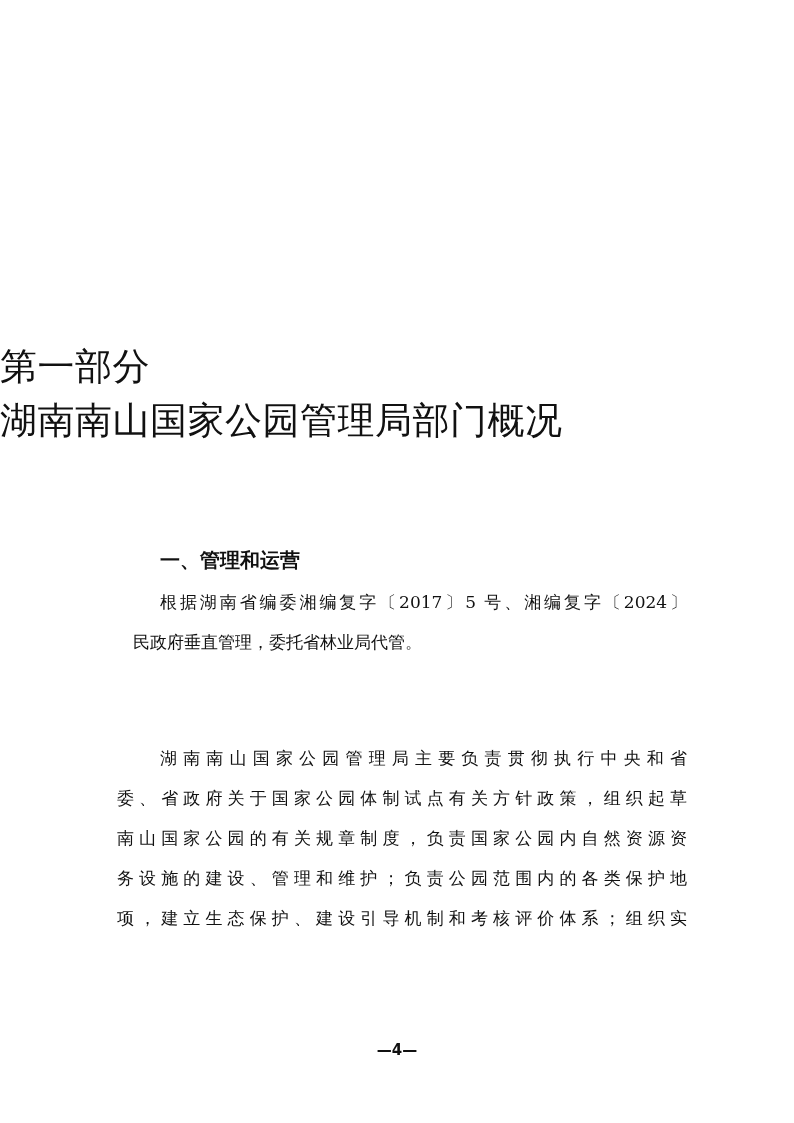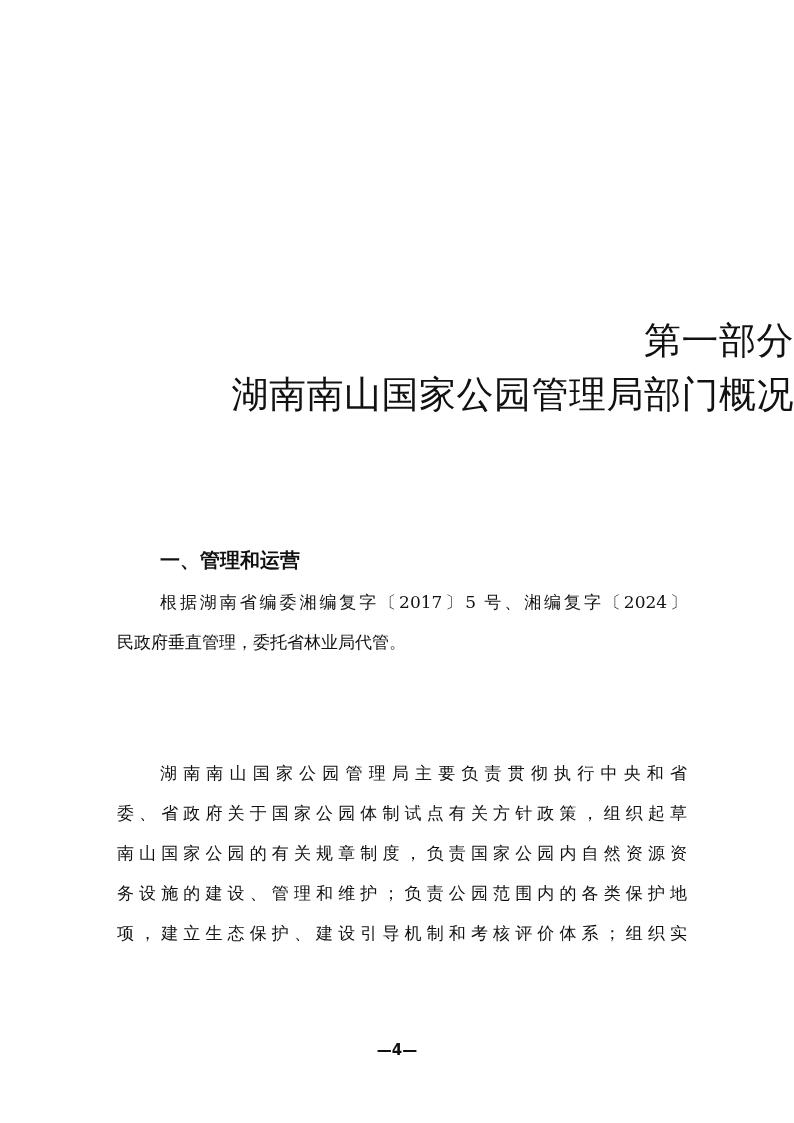--- a/index.html
+++ b/index.html
@@ -11,23 +11,23 @@
       width: 794px;
       height: 1123px;
       position: relative;
       overflow: hidden;
       color: #000000;
     }
     .title-block {
       position: absolute;
       left: 0;
       width: 794px;
-      top: 316px;
-      text-align: right;
-      font-family: Liberation Mono, monospace;
+      top: 340px;
+      text-align: left;
+      font-family: Liberation Serif, serif;
       color: #111111;
     }
     .title-line {
       font-size: 37px;
       line-height: 54px;
       height: 54px;
       white-space: nowrap;
       letter-spacing: 0.5px;
     }
     .section-heading {
@@ -54,23 +54,24 @@
       line-height: 40px;
       white-space: nowrap;
       text-align: justify;
       text-align-last: justify;
     }
     .body-line.indent {
       padding-left: 43px;
     }
     .body-line.last {
       text-align-last: left;
+      margin-left: 16px;
     }
     #para1 { top: 582px; }
-    #para2 { top: 738px; margin-top: 15px; }
+    #para2 { top: 738px; }
     .page-number {
       position: absolute;
       left: 0;
       width: 794px;
       top: 1040px;
       text-align: center;
       font-family: "DejaVu Sans", sans-serif;
       font-weight: bold;
       font-size: 15px;
       line-height: 20px;

